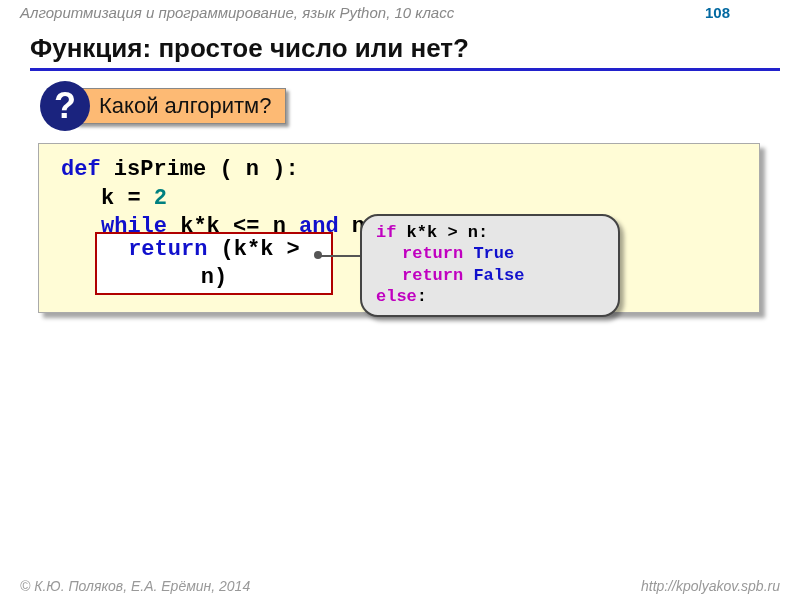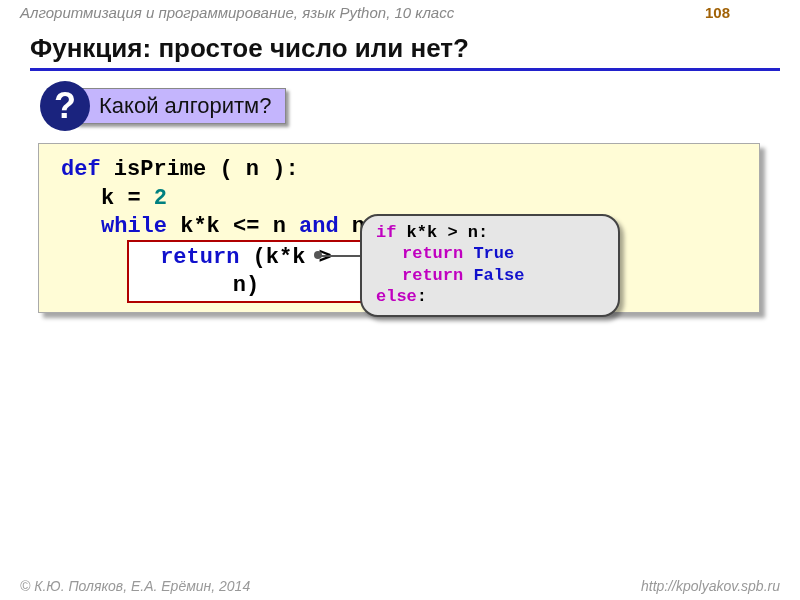--- a/index.html
+++ b/index.html
@@ -17,21 +17,21 @@
     justify-content: space-between;
     align-items: center;
     padding: 4px 20px 2px 20px;
     color: #888;
     font-size: 15px;
     font-style: italic;
   }
   .page-num {
     font-weight: bold;
     font-style: normal;
-    color: #a16207;
+    color: #0369a1;
     padding-right: 50px;
   }
   .title {
     margin: 10px 20px 10px 30px;
     font-size: 26px;
     font-weight: bold;
     color: #111;
     border-bottom: 3px solid #2222cc;
     padding-bottom: 4px;
   }
@@ -50,21 +50,21 @@
     color: #fff;
     font-size: 36px;
     display: flex;
     align-items: center;
     justify-content: center;
     font-weight: bold;
     z-index: 2;
     position: relative;
   }
   .qlabel {
-    background: #c4b5fd;
+    background: #fdba74;
     border: 1px solid #888;
     box-shadow: 3px 3px 3px rgba(0,0,0,0.4);
     padding: 4px 14px 4px 22px;
     font-size: 22px;
     color: #111;
     margin-left: -14px;
     z-index: 1;
   }
   .codebox {
     position: relative;
@@ -78,31 +78,30 @@
     font-weight: bold;
     line-height: 1.3;
     color: #000;
   }
   .kw-blue { color: #1010cc; }
   .kw-teal { color: #008080; }
   .kw-magenta { color: #c000c0; }
   .retbox {
     position: absolute;
     left: 95px;
-    top: 240px;
+    top: 232px;
     background: #fff;
     border: 2px solid #b00000;
     padding: 2px 12px 2px 12px;
     font-family: "Courier New", monospace;
     font-size: 22px;
     font-weight: bold;
     line-height: 1.25;
     text-align: center;
     width: 210px;
-    margin-left: 32px;
   }
   .bubble {
     position: absolute;
     left: 360px;
     top: 214px;
     width: 230px;
     background: #e6e6e6;
     border: 2px solid #444;
     border-radius: 18px;
     box-shadow: 4px 4px 4px rgba(0,0,0,0.35);

